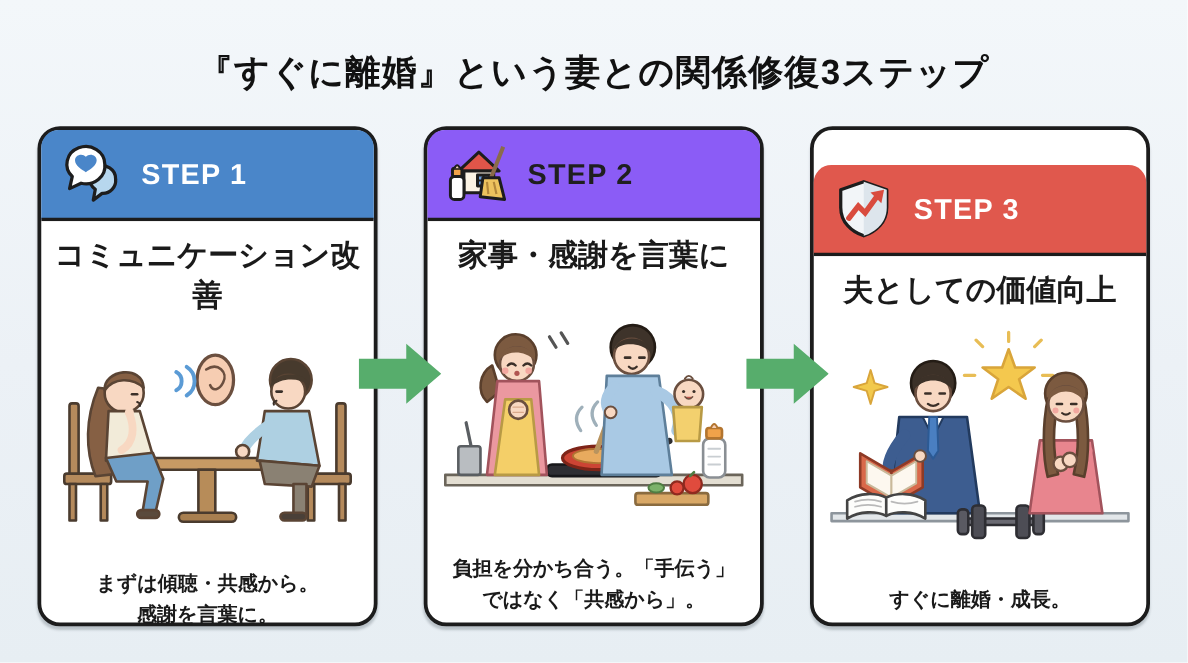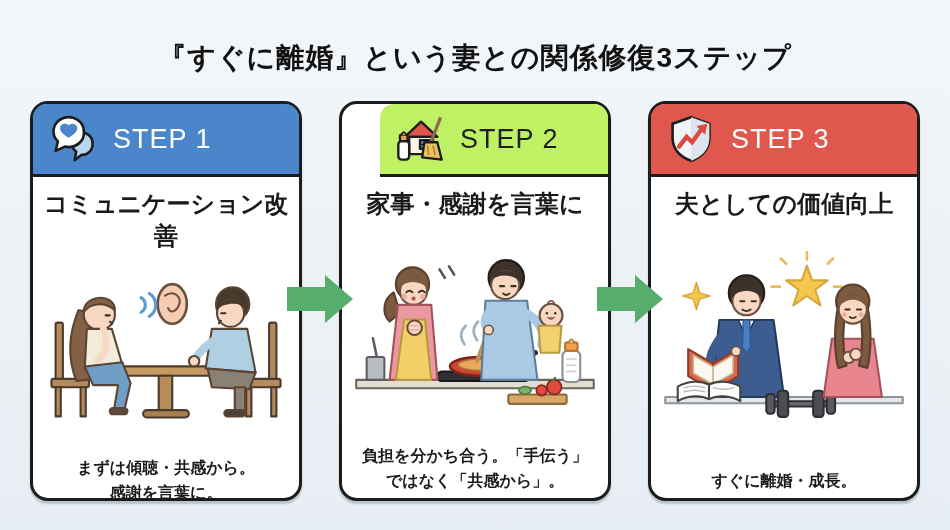--- a/index.html
+++ b/index.html
@@ -8,21 +8,21 @@
          background:linear-gradient(180deg,#f3f7fa 0%,#ecf1f6 55%,#e7eef3 100%);}
   .main-title{position:absolute;top:20px;left:0;width:100%;text-align:center;
               font-size:28px;font-weight:800;letter-spacing:1px;color:#111;}
   .cards{position:absolute;top:101px;left:30px;width:890px;display:flex;justify-content:space-between;}
   .card{width:272px;height:400px;box-sizing:border-box;background:#fff;border:3px solid #1c1c1c;
         border-radius:18px;display:flex;flex-direction:column;box-shadow:0 3px 2px rgba(25,35,45,.22);}
   .card-header{height:70px;flex:0 0 70px;display:flex;align-items:center;gap:14px;
                padding:0 8px 0 14px;border-bottom:3px solid #1c1c1c;border-radius:14px 14px 0 0;}
   .hicon{width:52px;height:52px;flex:0 0 auto;}
   .hicon svg{width:100%;height:100%;display:block;}
-  .badge{font-size:27px;font-weight:400;letter-spacing:1px;}
+  .badge{font-size:23px;font-weight:700;letter-spacing:1px;}
   .card-title{margin:11px 4px 0;text-align:center;font-size:24px;font-weight:800;color:#1a1a1a;}
   .illustration{flex:1 1 auto;display:flex;align-items:center;justify-content:center;padding:4px 8px 0;}
   .illustration svg{width:100%;height:100%;max-height:216px;}
   .caption{margin:2px 6px 4px;text-align:center;font-size:16px;font-weight:700;line-height:1.55;color:#1a1a1a;}
   .arrow{position:absolute;width:66px;height:54px;z-index:4;}
   .arrow svg{width:100%;height:100%;display:block;}
   .arrow-1{left:287px;top:272px;}
   .arrow-2{left:597px;top:272px;}
 </style>
 </head>
@@ -100,21 +100,21 @@
           </g>
         </svg>
       </div>
       <p class="caption">
         <span>まずは傾聴・共感から。</span><br>
         <span>感謝を言葉に。</span>
       </p>
     </section>
 
     <section class="card">
-      <header class="card-header" style="background-color: #bef264; margin-left: 38px;">
+      <header class="card-header" style="background-color: #8b5cf6;">
         <span class="hicon">
           <svg viewBox="0 0 48 48">
             <g stroke="#1d1d1d" stroke-width="2.2" stroke-linejoin="round">
               <path d="M10,22 L25,8 L40,22 Z" fill="#e05549"></path>
               <rect x="14" y="22" width="22" height="16" fill="#fbf3e4"></rect>
               <rect x="24" y="25" width="9" height="8" fill="#6b9bd8"></rect>
               <path d="M28.5,25 v8 M24,29 h9" stroke-width="1.4"></path>
               <path d="M43,4 L34,27" stroke="#8a6b4a" stroke-width="3"></path>
               <path d="M28,27 L40,27 L44,43 L26,41 Z" fill="#edc35e"></path>
               <path d="M31,30 l1,9 M36,30 l2,9" stroke="#b3883a" stroke-width="1.6"></path>
@@ -194,21 +194,21 @@
           </g>
         </svg>
       </div>
       <p class="caption">
         <span>負担を分かち合う。「手伝う」</span><br>
         <span>ではなく「共感から」。</span>
       </p>
     </section>
 
     <section class="card">
-      <header class="card-header" style="background-color: rgb(224, 88, 77);">
+      <header class="card-header" style="background-color: rgb(224, 88, 77); margin-top: 28px;">
         <span class="hicon">
           <svg viewBox="0 0 48 48">
             <path d="M24,4 L41,10 V23 C41,34 33,41 24,44 C15,41 7,34 7,23 V10 Z" fill="#f2f5f8" stroke="#1d1d1d" stroke-width="2.4" stroke-linejoin="round"></path>
             <path d="M24,4 L41,10 V23 C41,34 33,41 24,44 Z" fill="#dde5ec"></path>
             <path d="M13,31 L20,22 L25,27 L33,16" fill="none" stroke="#d94b3e" stroke-width="4" stroke-linecap="round"></path>
             <path d="M29,12 L39,10 L37,20 Z" fill="#d94b3e"></path>
           </svg>
         </span>
         <span class="badge" style="color: rgb(255, 255, 255);">STEP 3</span>
       </header>

